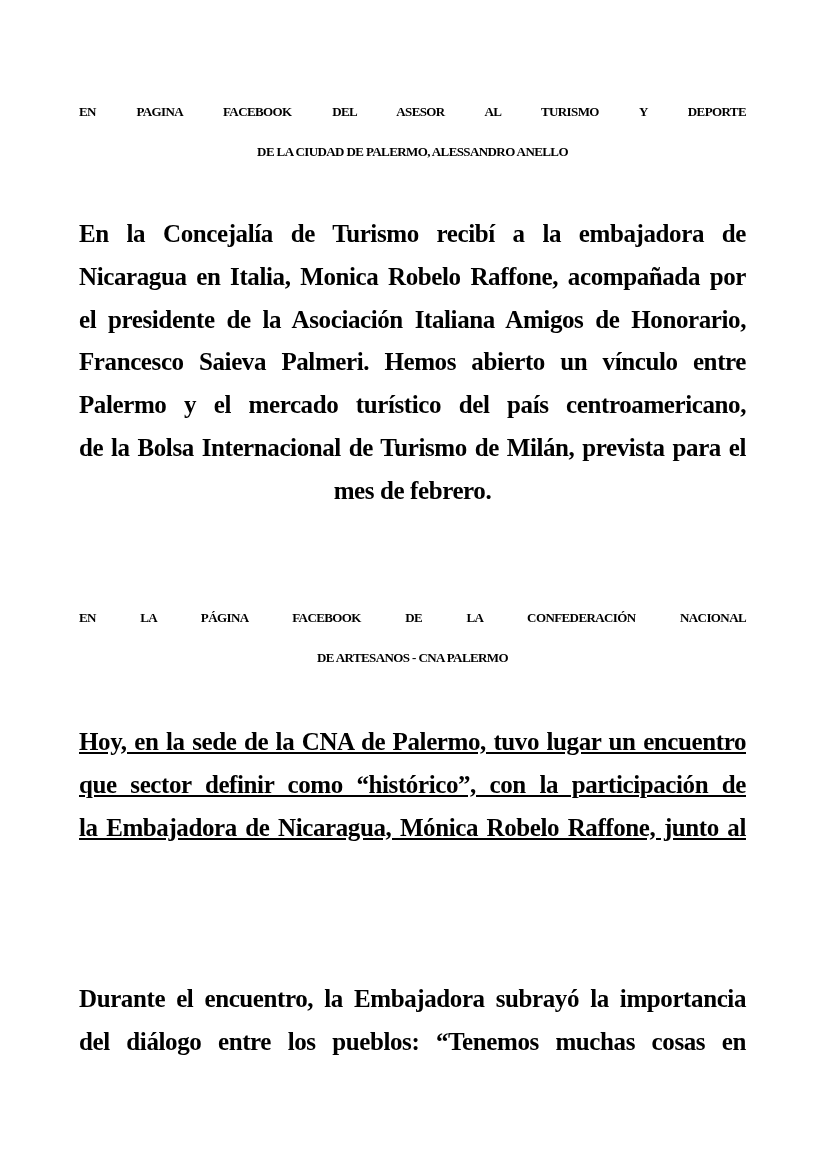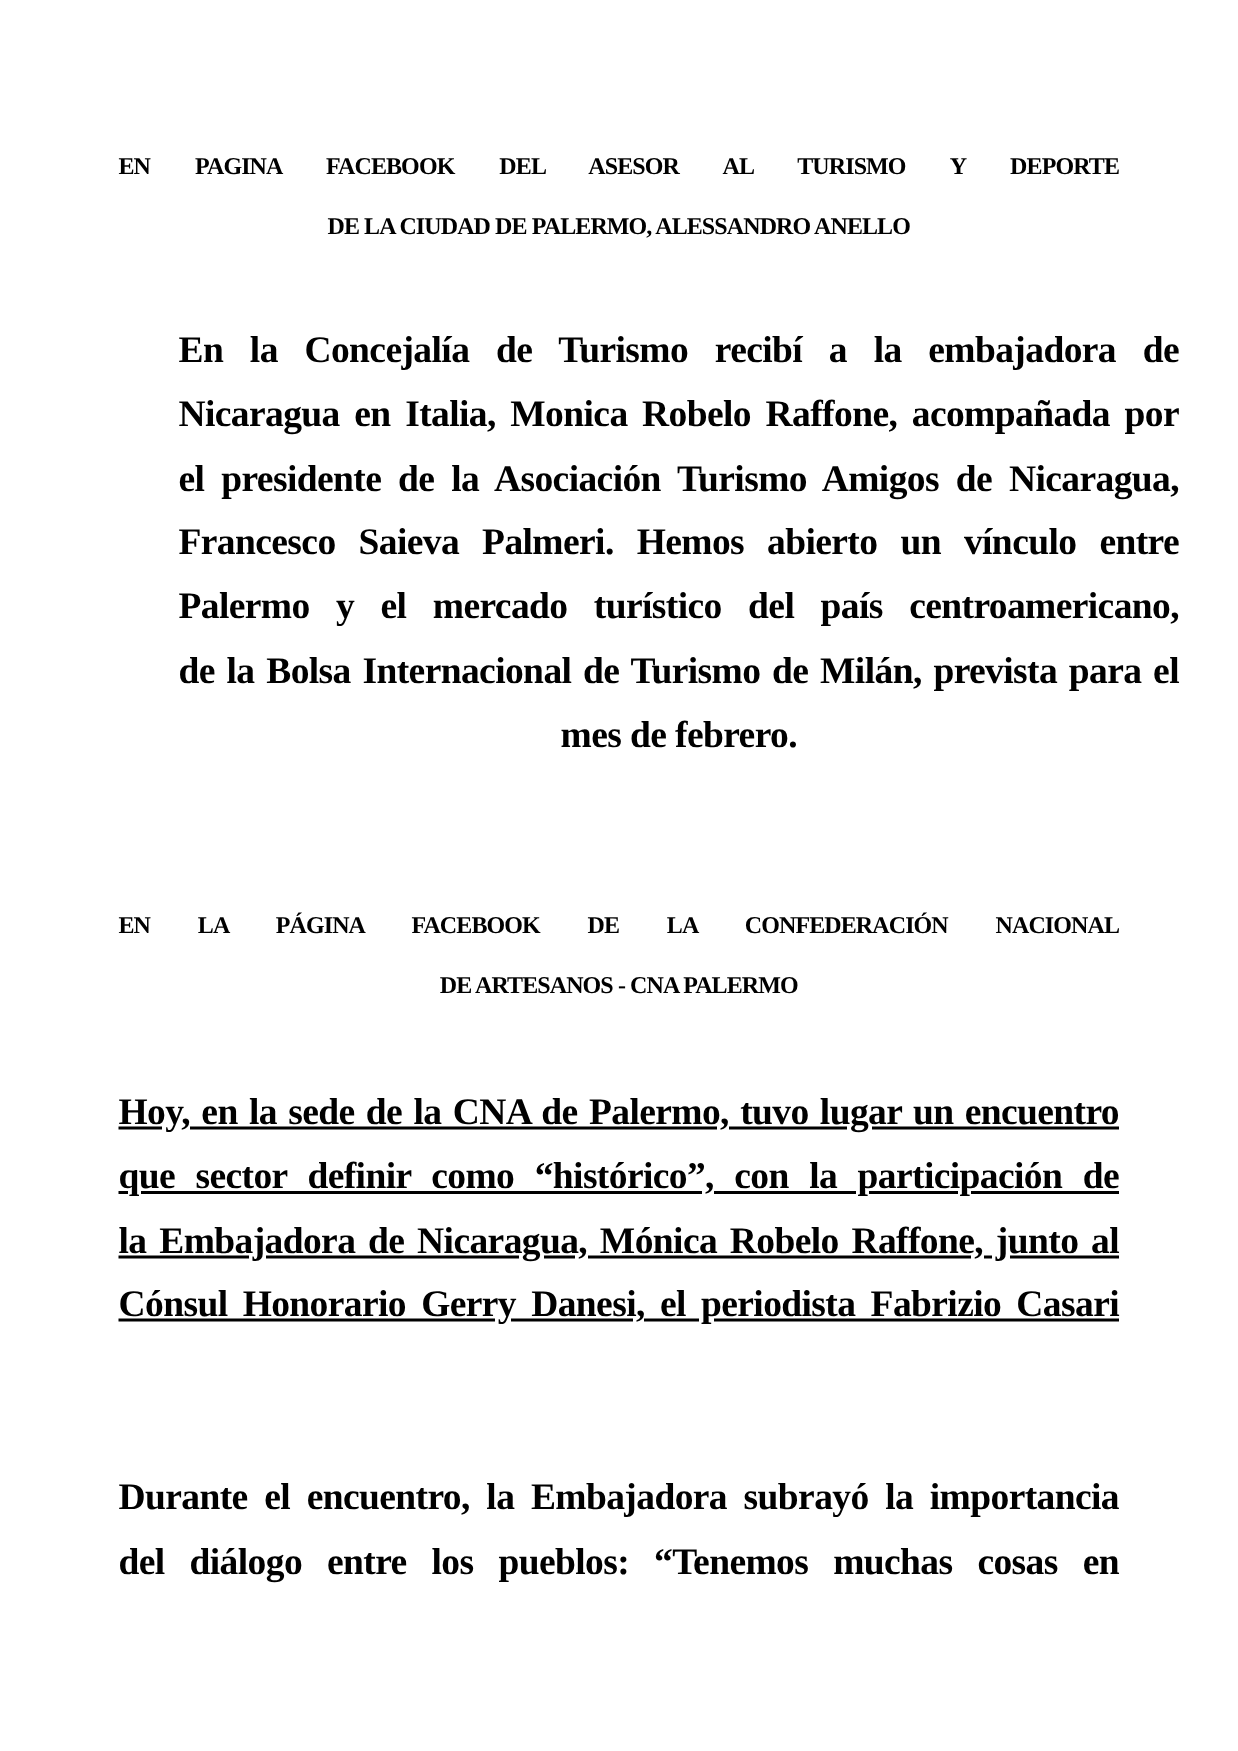--- a/index.html
+++ b/index.html
@@ -3,61 +3,60 @@
   <meta charset="utf-8">
   <style>
     html, body { margin: 0; padding: 0; background: #ffffff; }
     body {
       width: 825px; height: 1167px; position: relative; overflow: hidden;
       font-family: "Liberation Serif", "DejaVu Serif", serif;
       color: #000;
     }
     .page { position: absolute; left: 79px; top: 0; width: 667px; }
     .heading {
-      font-weight: bold; font-size: 16px; line-height: 40px;
+      font-weight: bold; font-size: 13px; line-height: 40px;
       letter-spacing: -0.6px; margin: 0; position: absolute; left: 0; width: 667px;
     }
     .para {
       font-weight: bold; font-size: 25px; line-height: 42.8px;
       margin: 0; position: absolute; left: 0; width: 667px;
       text-align: justify; letter-spacing: -0.4px;
     }
     .line { display: block; white-space: nowrap; text-align: center; }
     .just { text-align: justify; text-align-last: justify; white-space: normal; }
   </style>
 </head>
 <body>
 
 <div class="page">
 
   <h2 class="heading" style="top:92px;">
     <span class="line just">EN PAGINA FACEBOOK DEL ASESOR AL TURISMO Y DEPORTE</span>
     <span class="line">DE LA CIUDAD DE PALERMO, ALESSANDRO ANELLO</span>
   </h2>
 
-  <p class="para" style="top:213px;margin-left:40px;">
+  <p class="para" style="top:213px;">
     <span class="line just">En la Concejalía de Turismo recibí a la embajadora de</span>
     <span class="line just">Nicaragua en Italia, Monica Robelo Raffone, acompañada por</span>
-    <span class="line just">el presidente de la Asociación Turismo Amigos de Nicaragua,</span>
+    <span class="line just">el presidente de la Asociación Italiana Amigos de Honorario,</span>
     <span class="line just">Francesco Saieva Palmeri. Hemos abierto un vínculo entre</span>
     <span class="line just">Palermo y el mercado turístico del país centroamericano,</span>
     <span class="line just">de la Bolsa Internacional de Turismo de Milán, prevista para el</span>
     <span class="line">mes de febrero.</span>
   </p>
 
   <h2 class="heading" style="top:598px;">
     <span class="line just">EN LA PÁGINA FACEBOOK DE LA CONFEDERACIÓN NACIONAL</span>
     <span class="line">DE ARTESANOS - CNA PALERMO</span>
   </h2>
 
   <p class="para" style="top:721px;text-decoration:underline;">
     <span class="line just">Hoy, en la sede de la CNA de Palermo, tuvo lugar un encuentro</span>
     <span class="line just">que sector definir como “histórico”, con la participación de</span>
     <span class="line just">la Embajadora de Nicaragua, Mónica Robelo Raffone, junto al</span>
-    <span class="line just">Cónsul Honorario Gerry Danesi, el periodista Fabrizio Casari</span>
   </p>
 
   <p class="para" style="top:978px;">
     <span class="line just">Durante el encuentro, la Embajadora subrayó la importancia</span>
     <span class="line just">del diálogo entre los pueblos: “Tenemos muchas cosas en</span>
   </p>
 
 </div>
 
 </body></html>

